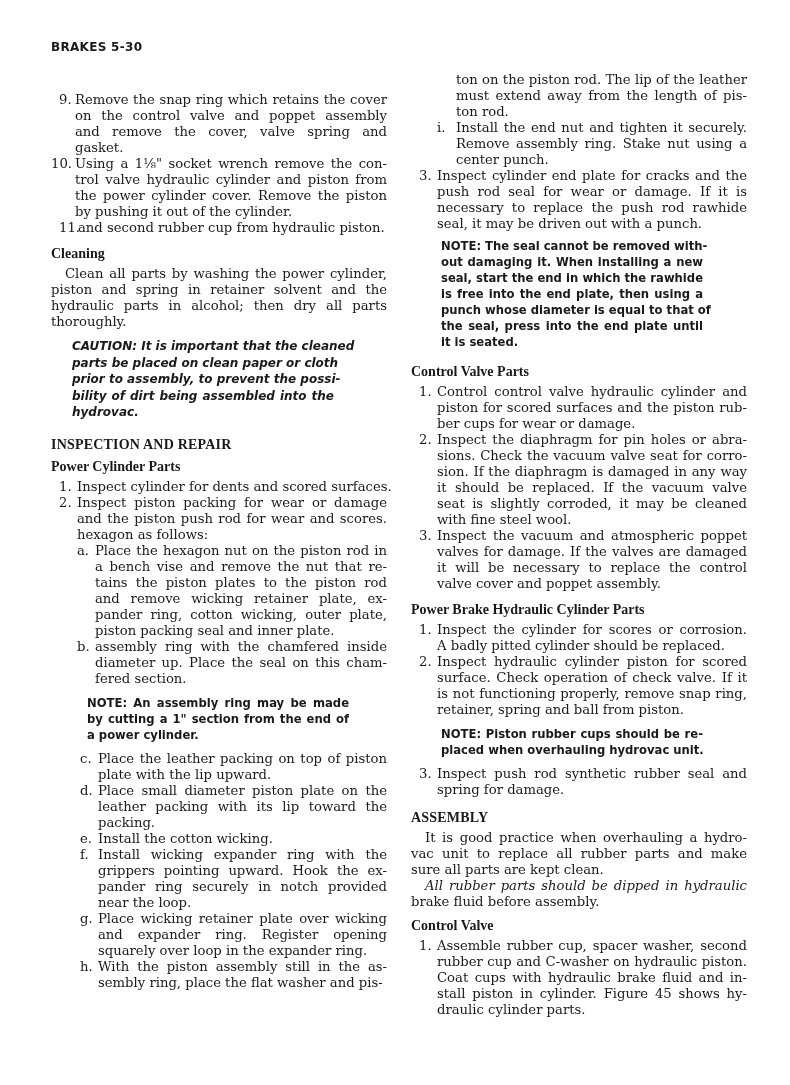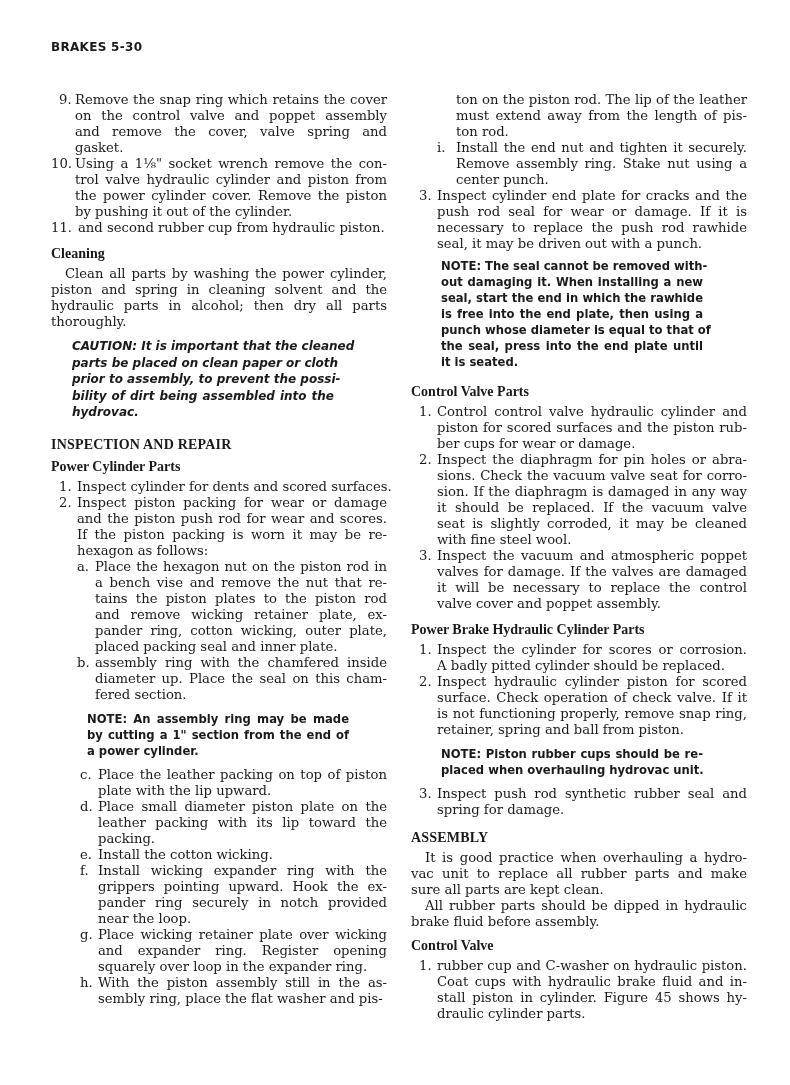--- a/index.html
+++ b/index.html
@@ -2,21 +2,21 @@
 <html><head>
 <meta charset="utf-8">
 <style>
   html, body { margin: 0; padding: 0; background: #ffffff; }
   body { width: 790px; height: 1085px; position: relative; overflow: hidden; color: #1a1a1a;
          font-family: "DejaVu Serif", "Liberation Serif", serif; }
   .page-header { position: absolute; left: 51px; top: 40px; font-family: "DejaVu Sans", sans-serif;
          font-weight: bold; font-size: 12px; letter-spacing: 0.3px; }
   .col { position: absolute; top: 92px; width: 336px; }
   .col-left { left: 51px; }
-  .col-right { left: 411px; top: 92px; width: 336px; }
+  .col-right { left: 411px; top: 72px; width: 336px; }
   .txt { font-size: 13.2px; line-height: 16px; }
   .line { display: block; white-space: nowrap; text-align: justify; text-align-last: justify; }
   .line.last { text-align-last: left; }
   .item { position: relative; }
   .num { position: absolute; }
   .h-major { font-family: "Liberation Serif", serif; font-weight: bold; font-size: 14px; letter-spacing: 0.2px; margin: 0; }
   .h-minor { font-family: "Liberation Serif", serif; font-weight: bold; font-size: 14px; margin: 0; }
   .note { font-family: "DejaVu Sans", sans-serif; font-weight: bold; font-size: 11.6px; line-height: 16px; }
   .note.italic { font-style: italic; }
 </style>
@@ -35,31 +35,31 @@
         <span class="line last">gasket.</span>
       </div>
       <div class="item" style="padding-left: 24px;">
         <span class="num" style="left: 0px;">10.</span>
         <span class="line">Using a 1⅛" socket wrench remove the con-</span>
         <span class="line">trol valve hydraulic cylinder and piston from</span>
         <span class="line">the power cylinder cover. Remove the piston</span>
         <span class="line last">by pushing it out of the cylinder.</span>
       </div>
       <div class="item" style="padding-left: 27px;">
-        <span class="num" style="left: 0px;">11.</span>
+        <span class="num" style="left: 8px;">11.</span>
         <span class="line last">and second rubber cup from hydraulic piston.</span>
       </div>
     </div>
 
   <div style="height:10px"></div>
   <h3 class="h-minor">Cleaning</h3>
   <div style="height:4px"></div>
   <div id="L-clean-para" style="text-indent:0">
       <span class="line" style="padding-left: 14px;">Clean all parts by washing the power cylinder,</span>
-      <span class="line">piston and spring in cleaning solvent and the</span>
+      <span class="line">piston and spring in retainer solvent and the</span>
       <span class="line">hydraulic parts in alcohol; then dry all parts</span>
       <span class="line last">thoroughly.</span>
     </div>
   <div style="height:8px"></div>
   <div id="L-caution" class="note italic" style="margin-left:21px;width:262px;font-size:12px;line-height:16.5px">
       <span class="line">CAUTION: It is important that the cleaned</span>
       <span class="line">parts be placed on clean paper or cloth</span>
       <span class="line">prior to assembly, to prevent the possi-</span>
       <span class="line">bility of dirt being assembled into the</span>
       <span class="line last">hydrovac.</span>
@@ -72,32 +72,31 @@
   <div style="height:4px"></div>
   <div id="L-insp">
       <div class="item" style="padding-left: 26px;">
         <span class="num" style="left: 8px;">1.</span>
         <span class="line last">Inspect cylinder for dents and scored surfaces.</span>
       </div>
       <div class="item" style="padding-left: 26px;">
         <span class="num" style="left: 8px;">2.</span>
         <span class="line">Inspect piston packing for wear or damage</span>
         <span class="line">and the piston push rod for wear and scores.</span>
-        <span class="line">If the piston packing is worn it may be re-</span>
         <span class="line last">hexagon as follows:</span>
       </div>
       <div style="margin-left: 26px;">
         <div class="item" style="padding-left: 18px;">
           <span class="num" style="left: 0px;">a.</span>
           <span class="line">Place the hexagon nut on the piston rod in</span>
           <span class="line">a bench vise and remove the nut that re-</span>
           <span class="line">tains the piston plates to the piston rod</span>
           <span class="line">and remove wicking retainer plate, ex-</span>
           <span class="line">pander ring, cotton wicking, outer plate,</span>
-          <span class="line last">placed packing seal and inner plate.</span>
+          <span class="line last">piston packing seal and inner plate.</span>
         </div>
       </div>
       <div style="margin-left: 26px;">
         <div class="item" style="padding-left: 18px;">
           <span class="num" style="left: 0px;">b.</span>
           <span class="line">assembly ring with the chamfered inside</span>
           <span class="line">diameter up. Place the seal on this cham-</span>
           <span class="line last">fered section.</span>
         </div>
       </div>
@@ -249,28 +248,29 @@
 
   <div style="height:12px"></div>
   <h2 class="h-major">ASSEMBLY</h2>
   <div style="height:4px"></div>
   <div id="R-asm1">
       <span class="line" style="padding-left: 14px;">It is good practice when overhauling a hydro-</span>
       <span class="line">vac unit to replace all rubber parts and make</span>
       <span class="line last">sure all parts are kept clean.</span>
     </div>
   <div id="R-asm2">
-      <span class="line" style="padding-left: 14px;">All rubber parts should be dipped in hydraulic</span>
+      <span class="line" style="padding-left: 14px; font-style: italic;">All rubber parts should be dipped in hydraulic</span>
       <span class="line last">brake fluid before assembly.</span>
     </div>
   <div style="height:8px"></div>
   <h3 class="h-minor">Control Valve</h3>
   <div style="height:4px"></div>
   <div id="R-asm-item">
       <div class="item" style="padding-left: 26px;">
         <span class="num" style="left: 8px;">1.</span>
+        <span class="line">Assemble rubber cup, spacer washer, second</span>
         <span class="line">rubber cup and C-washer on hydraulic piston.</span>
         <span class="line">Coat cups with hydraulic brake fluid and in-</span>
         <span class="line">stall piston in cylinder. Figure 45 shows hy-</span>
         <span class="line last">draulic cylinder parts.</span>
       </div>
     </div>
 </div>
 
 </body></html>

